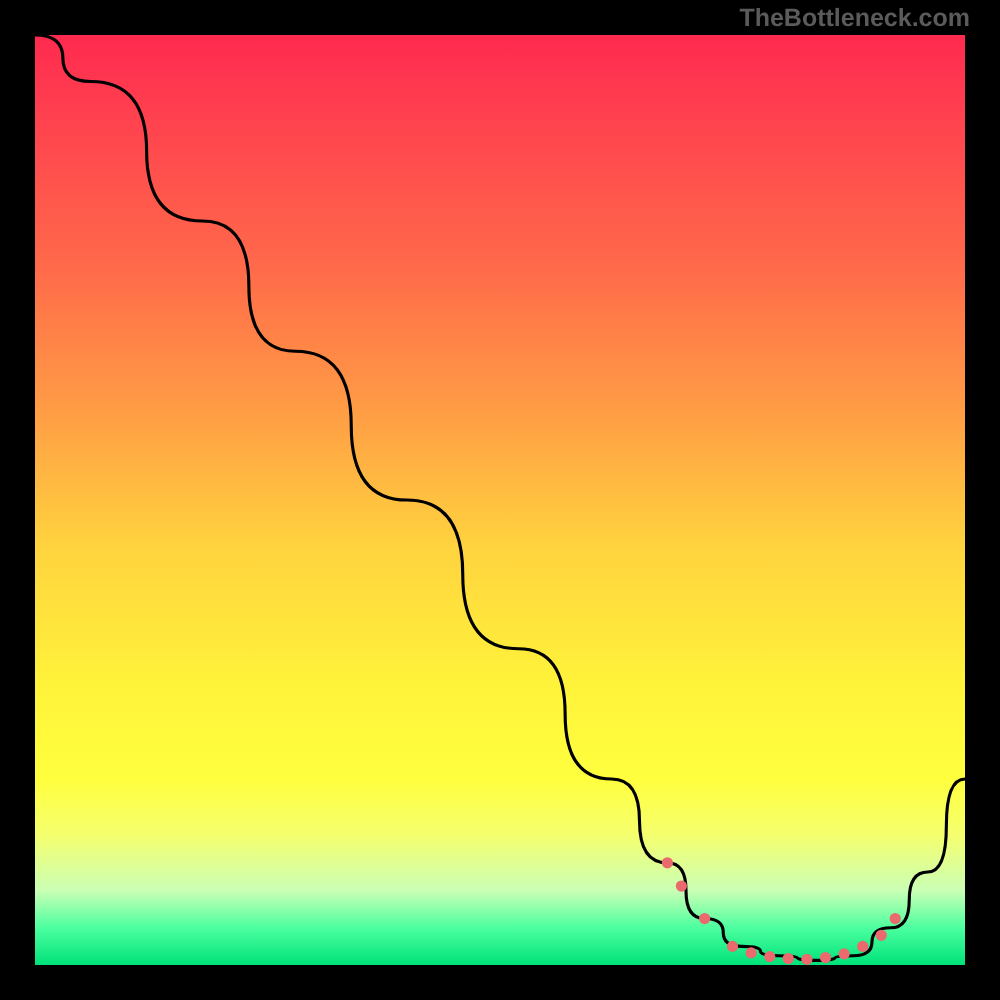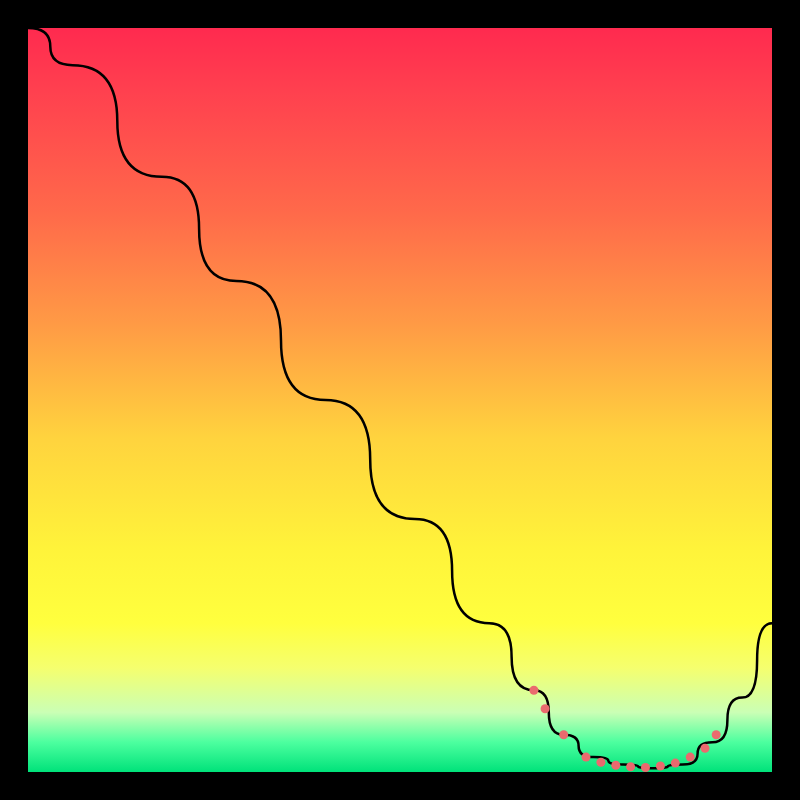--- a/index.html
+++ b/index.html
@@ -59,20 +59,21 @@
     left: 0;
     top: 0;
     width: 100%;
     height: 100%;
   }
 </style>
 </head>
 <body>
 
 <div class="container">
+  <div class="attribution">TheBottleneck.com</div>
 
   <div class="plot-area">
     <div class="gradient-bg"></div>
     <svg class="curve" viewBox="0 0 744 744" preserveAspectRatio="none">
       <path id="curve-path" fill="none" stroke="#000" stroke-width="2.5" stroke-linecap="round" stroke-linejoin="round" d="M 0.0 0.0 Q 22.3 0.0 22.3 18.6 Q 22.3 37.2 44.6 37.2 Q 89.3 37.2 89.3 93.0 Q 89.3 148.8 133.9 148.8 Q 171.1 148.8 171.1 200.9 Q 171.1 253.0 208.3 253.0 Q 253.0 253.0 253.0 312.5 Q 253.0 372.0 297.6 372.0 Q 342.2 372.0 342.2 431.5 Q 342.2 491.0 386.9 491.0 Q 424.1 491.0 424.1 543.1 Q 424.1 595.2 461.3 595.2 Q 483.6 595.2 483.6 628.7 Q 483.6 662.2 505.9 662.2 Q 520.8 662.2 520.8 684.5 Q 520.8 706.8 535.7 706.8 Q 550.6 706.8 550.6 718.0 Q 550.6 729.1 565.4 729.1 Q 580.3 729.1 580.3 732.8 Q 580.3 736.6 595.2 736.6 Q 610.1 736.6 610.1 738.4 Q 610.1 740.3 625.0 740.3 Q 639.8 740.3 639.8 738.4 Q 639.8 736.6 654.7 736.6 Q 669.6 736.6 669.6 725.4 Q 669.6 714.2 684.5 714.2 Q 699.4 714.2 699.4 691.9 Q 699.4 669.6 714.2 669.6 Q 729.1 669.6 729.1 632.4 Q 729.1 595.2 744.0 595.2"></path>
       <g id="markers-group">
           <circle cx="505.9" cy="662.2" r="4.5" fill="#ea6a6e"></circle>
           <circle cx="517.1" cy="680.8" r="4.5" fill="#ea6a6e"></circle>
           <circle cx="535.7" cy="706.8" r="4.5" fill="#ea6a6e"></circle>
           <circle cx="558.0" cy="729.1" r="4.5" fill="#ea6a6e"></circle>

